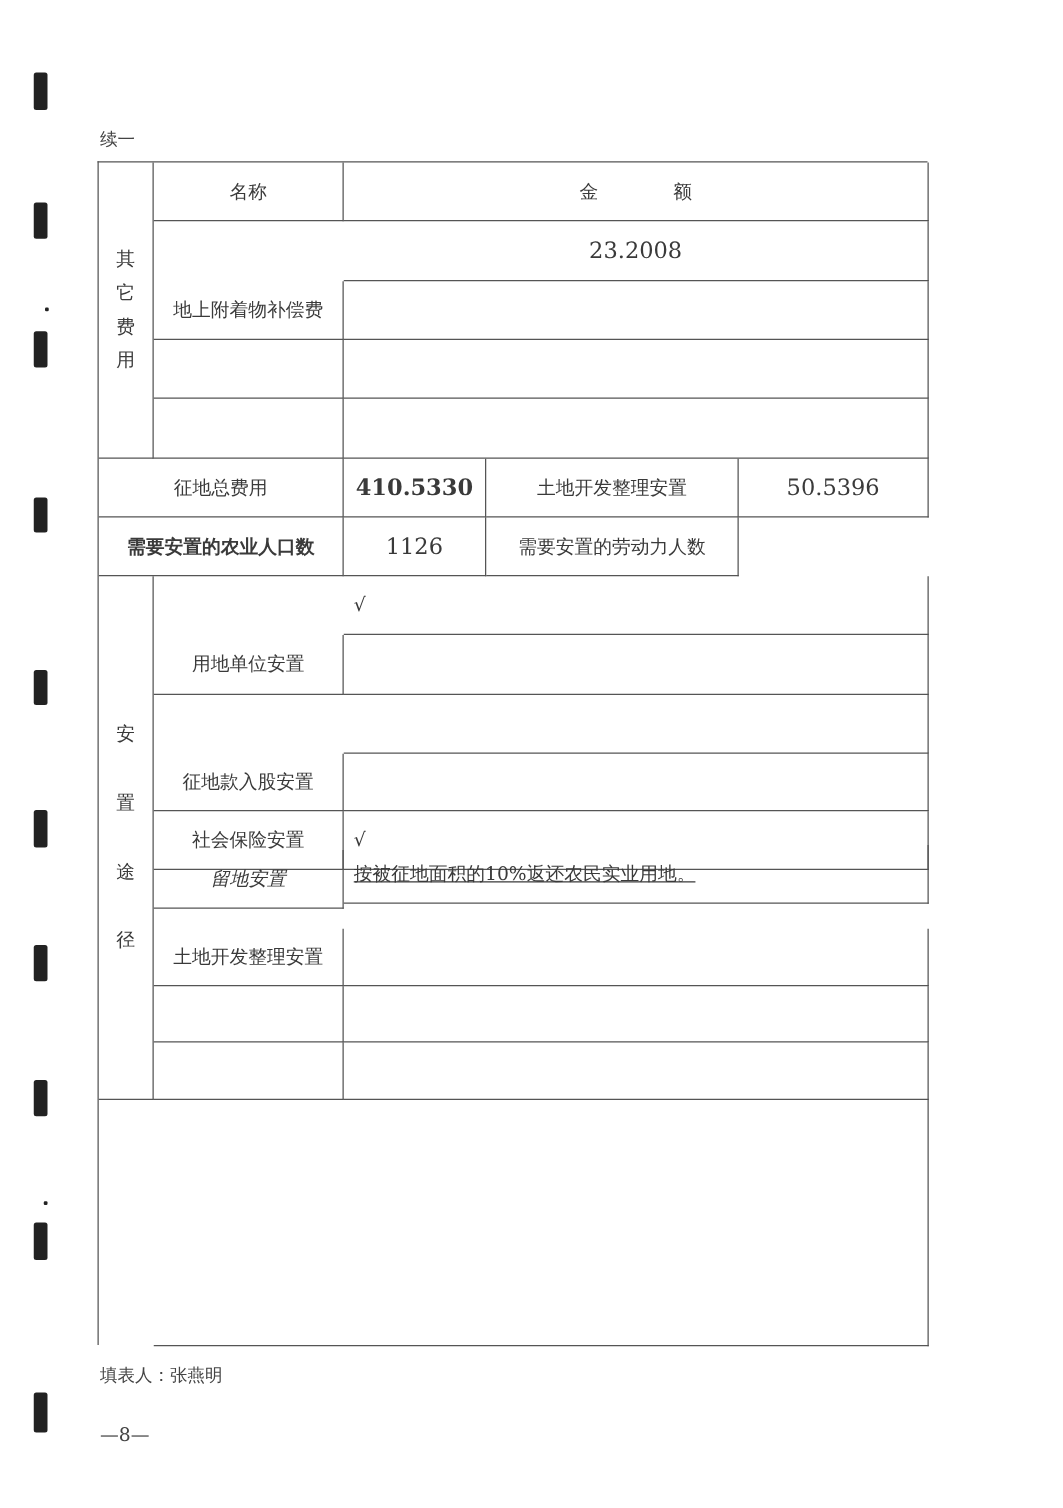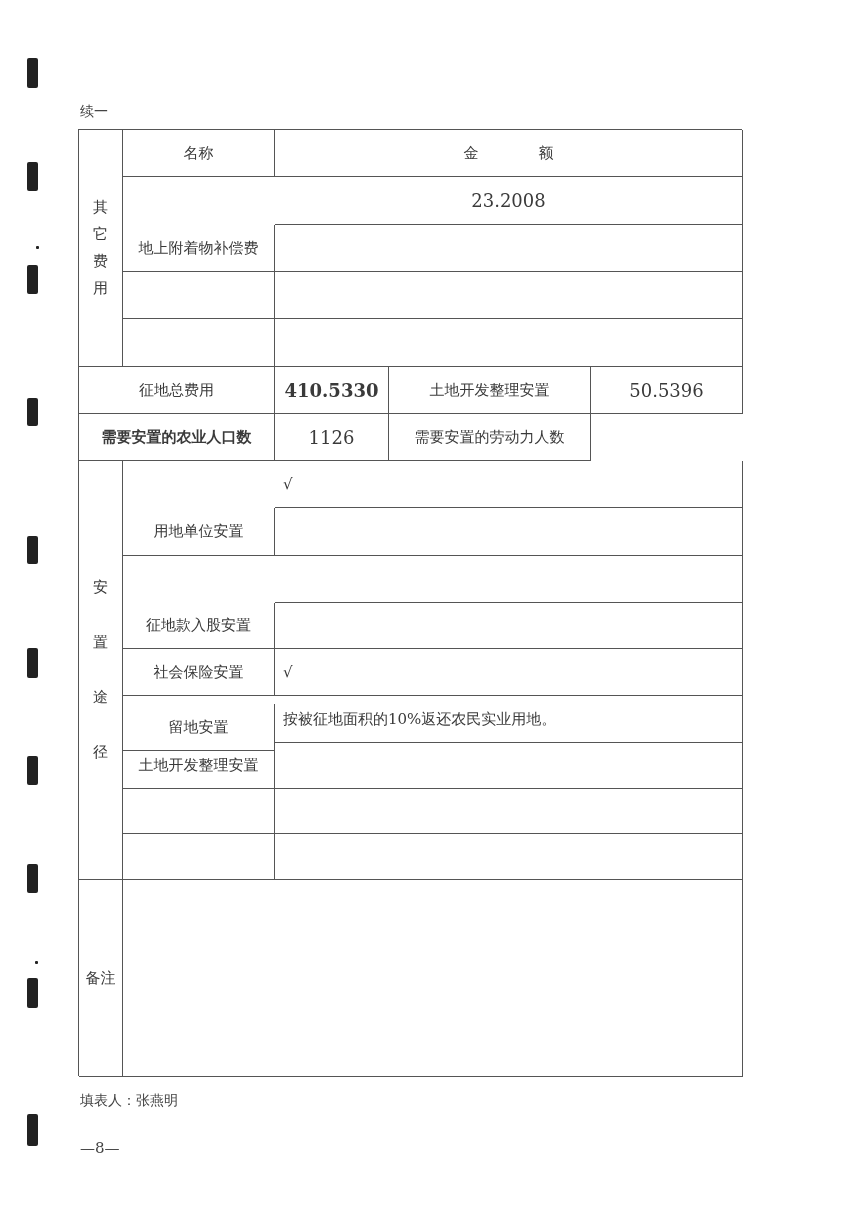--- a/index.html
+++ b/index.html
@@ -90,30 +90,29 @@
   <div class="cell left" style="left:196px;top:378px;width:468px;height:48px;"></div>
 
   <div class="cell left" style="left:196px;top:426px;width:468px;height:47px;"></div>
 
   <div class="cell" style="left:44px;top:473px;width:152px;height:46px;text-align:right;">征地款入股安置</div>
   <div class="cell left" style="left:196px;top:473px;width:468px;height:46px;"></div>
 
   <div class="cell" style="left:44px;top:519px;width:152px;height:47px;">社会保险安置</div>
   <div class="cell left" style="left:196px;top:519px;width:468px;height:47px;">√</div>
 
-  <div class="cell" style="left:44px;top:574px;width:152px;height:47px;">留地安置</div>
-  <div class="cell left" style="left:196px;top:566px;width:468px;height:47px;">按被征地面积的10%返还农民实业用地。</div>
+  <div class="cell" style="left:44px;top:550px;width:152px;height:47px;font-style:italic;">留地安置</div>
+  <div class="cell left" style="left:196px;top:546px;width:468px;height:47px;text-decoration:underline;">按被征地面积的10%返还农民实业用地。</div>
 
   <div class="cell" style="left:44px;top:613px;width:152px;height:46px;">土地开发整理安置</div>
   <div class="cell left" style="left:196px;top:613px;width:468px;height:46px;"></div>
 
   <div class="cell" style="left:44px;top:659px;width:152px;height:45px;"></div>
   <div class="cell left" style="left:196px;top:659px;width:468px;height:45px;"></div>
 
   <div class="cell" style="left:44px;top:704px;width:152px;height:46px;"></div>
   <div class="cell left" style="left:196px;top:704px;width:468px;height:46px;"></div>
 
-  <div class="cell" style="left:0;top:750px;width:44px;height:197px;">备注</div>
   <div class="cell left" style="left:44px;top:750px;width:620px;height:197px;"></div>
 </div>
 
 <div class="footer-filler">填表人：张燕明</div>
 <div class="page-num">—8—</div>
 
 </body></html>

